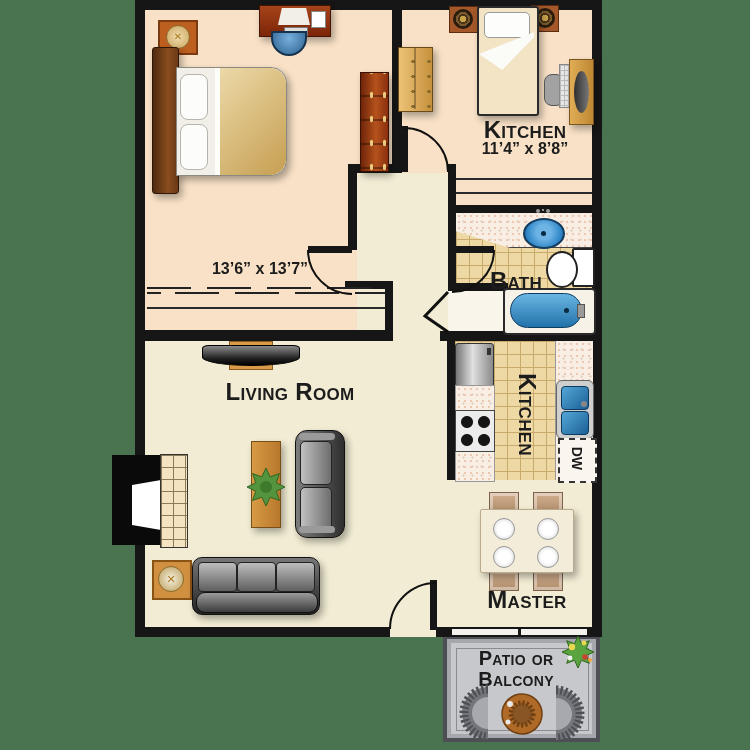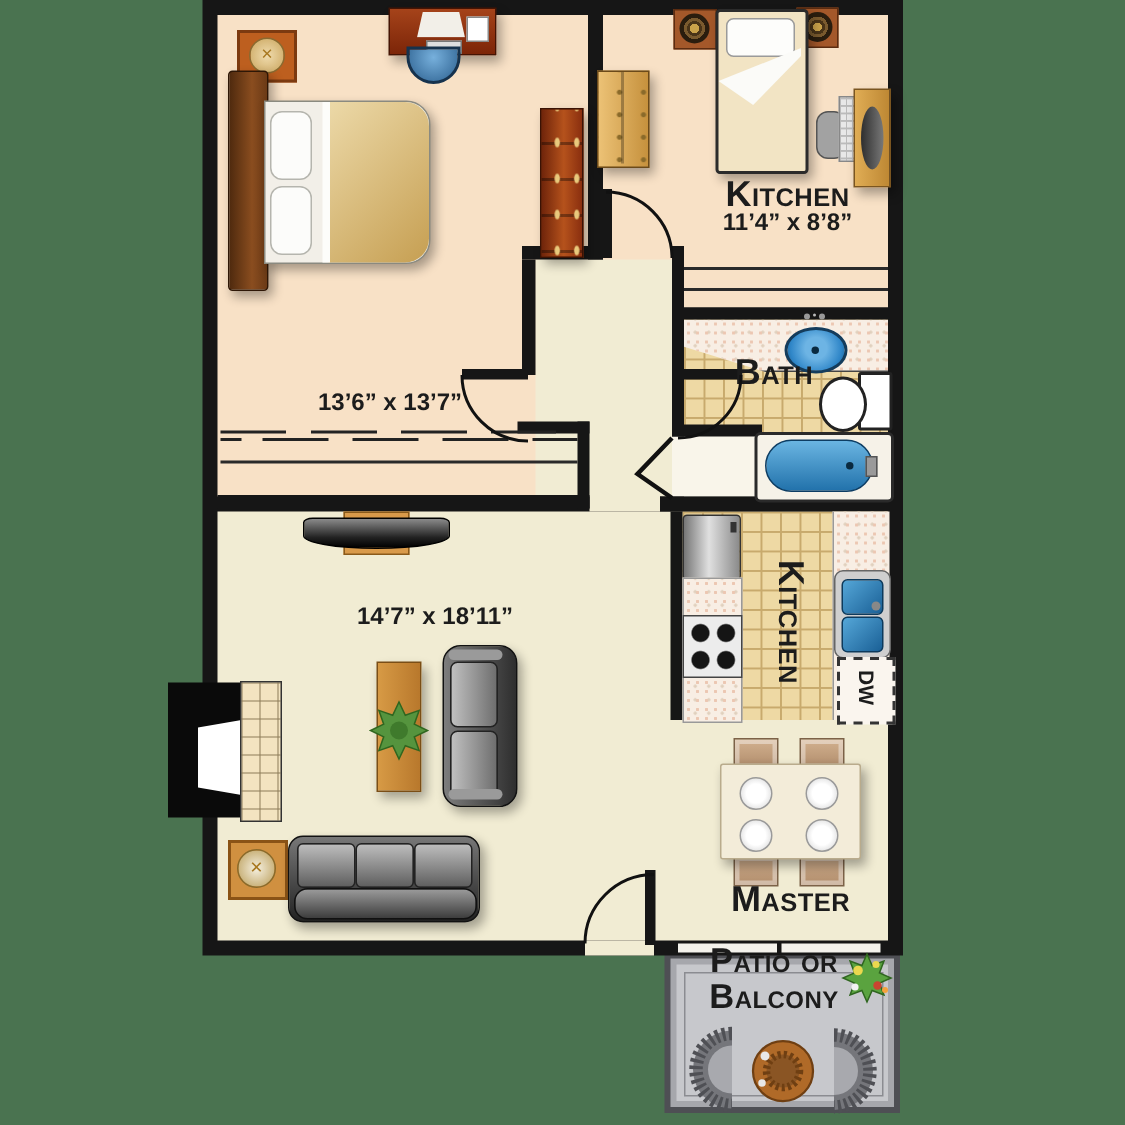--- a/index.html
+++ b/index.html
@@ -164,25 +164,25 @@
   <div class="abs shadow" style="left:480px;top:509px;width:92px;height:62px;background:#f3ecd9;border:1px solid #b9ab8c;border-radius:2px;">
     <div class="plate" style="left:12px;top:8px;"></div>
     <div class="plate" style="left:56px;top:8px;"></div>
     <div class="plate" style="left:12px;top:36px;"></div>
     <div class="plate" style="left:56px;top:36px;"></div>
   </div>
 
   <div class="abs rdims" style="left:165px;top:261px;width:190px;">13’6” x 13’7”</div>
   <div class="abs rname" style="left:430px;top:117px;width:190px;">Kitchen</div>
   <div class="abs rdims" style="left:430px;top:141px;width:190px;">11’4” x 8’8”</div>
-  <div class="abs rname" style="left:466px;top:236px;width:100px;">Bath</div>
+  <div class="abs rname" style="left:466px;top:268px;width:100px;">Bath</div>
   <div class="abs rname" style="left:462px;top:402px;width:130px;transform:rotate(90deg);">Kitchen</div>
-  <div class="abs rdims" style="left:180px;top:404px;width:220px;">14’7” x 18’11”</div>
+  <div class="abs rname" style="left:180px;top:379px;width:220px;">Living Room</div>
   <div class="abs rname" style="left:447px;top:587px;width:160px;">Master</div>
-  <div class="abs rname" style="left:460px;top:628px;width:112px;font-size:23px;">Patio or Balcony</div>
+  <div class="abs rname" style="left:460px;top:648px;width:112px;font-size:20px;">Patio or Balcony</div>
 
   <svg width="750" height="750" viewBox="0 0 750 750">
     <path d="M404,128 A44,44 0 0 1 448,172" fill="none" stroke="#111" stroke-width="2"></path>
     <path d="M308,250 A44,44 0 0 0 352,294" fill="none" stroke="#111" stroke-width="2"></path>
     <path d="M494,250 A42,42 0 0 1 452,292" fill="none" stroke="#111" stroke-width="2"></path>
     <path d="M390,629 A46,46 0 0 1 436,583" fill="none" stroke="#111" stroke-width="2"></path>
     <path d="M448,292 L425,316 L448,332" fill="none" stroke="#111" stroke-width="3"></path>
 
     <polygon points="285,487 276.2,491.2 279.4,500.4 270.2,497.2 266,506 261.8,497.2 252.6,500.4 255.8,491.2 247,487 255.8,482.8 252.6,473.6 261.8,476.8 266,468 270.2,476.8 279.4,473.6 276.2,482.8" fill="#55943e" stroke="#2f661f" stroke-width="1"></polygon>
     <circle cx="266" cy="487" r="6" fill="#3f7a2c"></circle>

